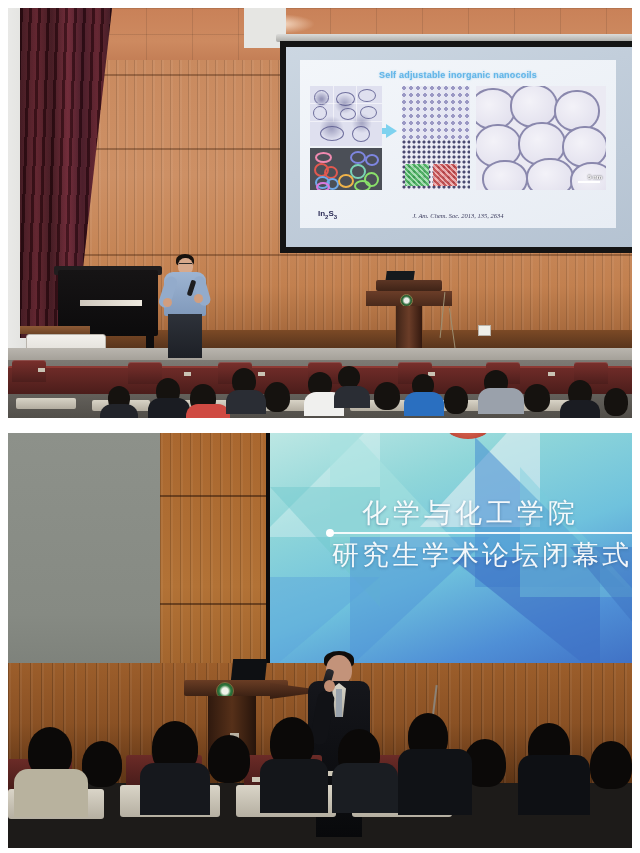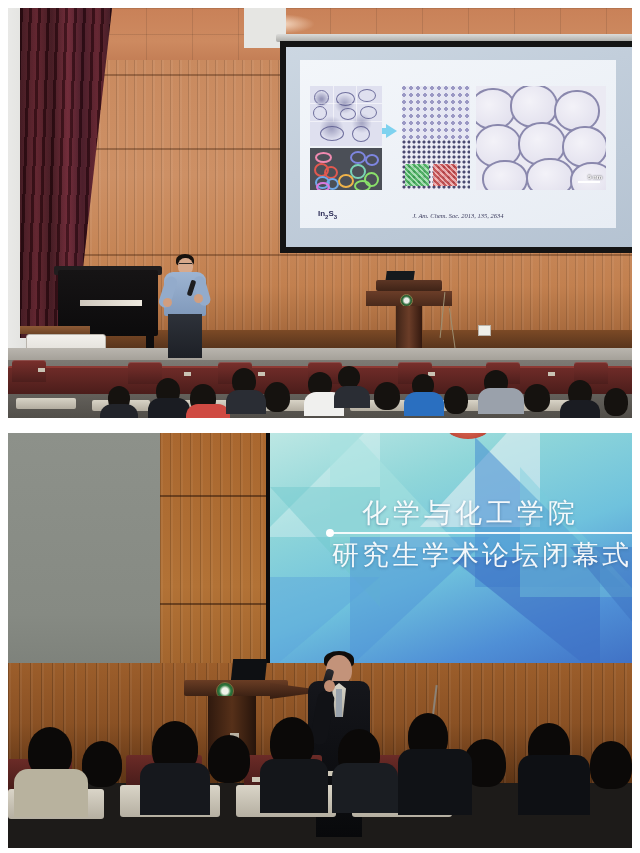--- a/index.html
+++ b/index.html
@@ -269,20 +269,21 @@
 
     <div class="t-table"></div>
     <div class="t-cabinet"></div>
     <div class="t-cabinet-h"></div>
 
     <div class="t-screen-house"></div>
     <div class="t-screen-frame"></div>
     <div class="t-screen"></div>
 
     <div class="slide">
+      <div class="slide-title">Self adjustable inorganic nanocoils</div>
 
       <div class="slide-body">
 
         <div class="mg-left">
           <div class="mg-ring" style="left:4px;top:4px;width:13px;height:13px"></div>
           <div class="mg-ring" style="left:3px;top:20px;width:12px;height:12px"></div>
           <div class="mg-ring" style="left:26px;top:6px;width:17px;height:12px"></div>
           <div class="mg-ring" style="left:48px;top:3px;width:16px;height:11px"></div>
           <div class="mg-ring" style="left:30px;top:22px;width:14px;height:10px"></div>
           <div class="mg-ring" style="left:50px;top:20px;width:15px;height:11px"></div>

